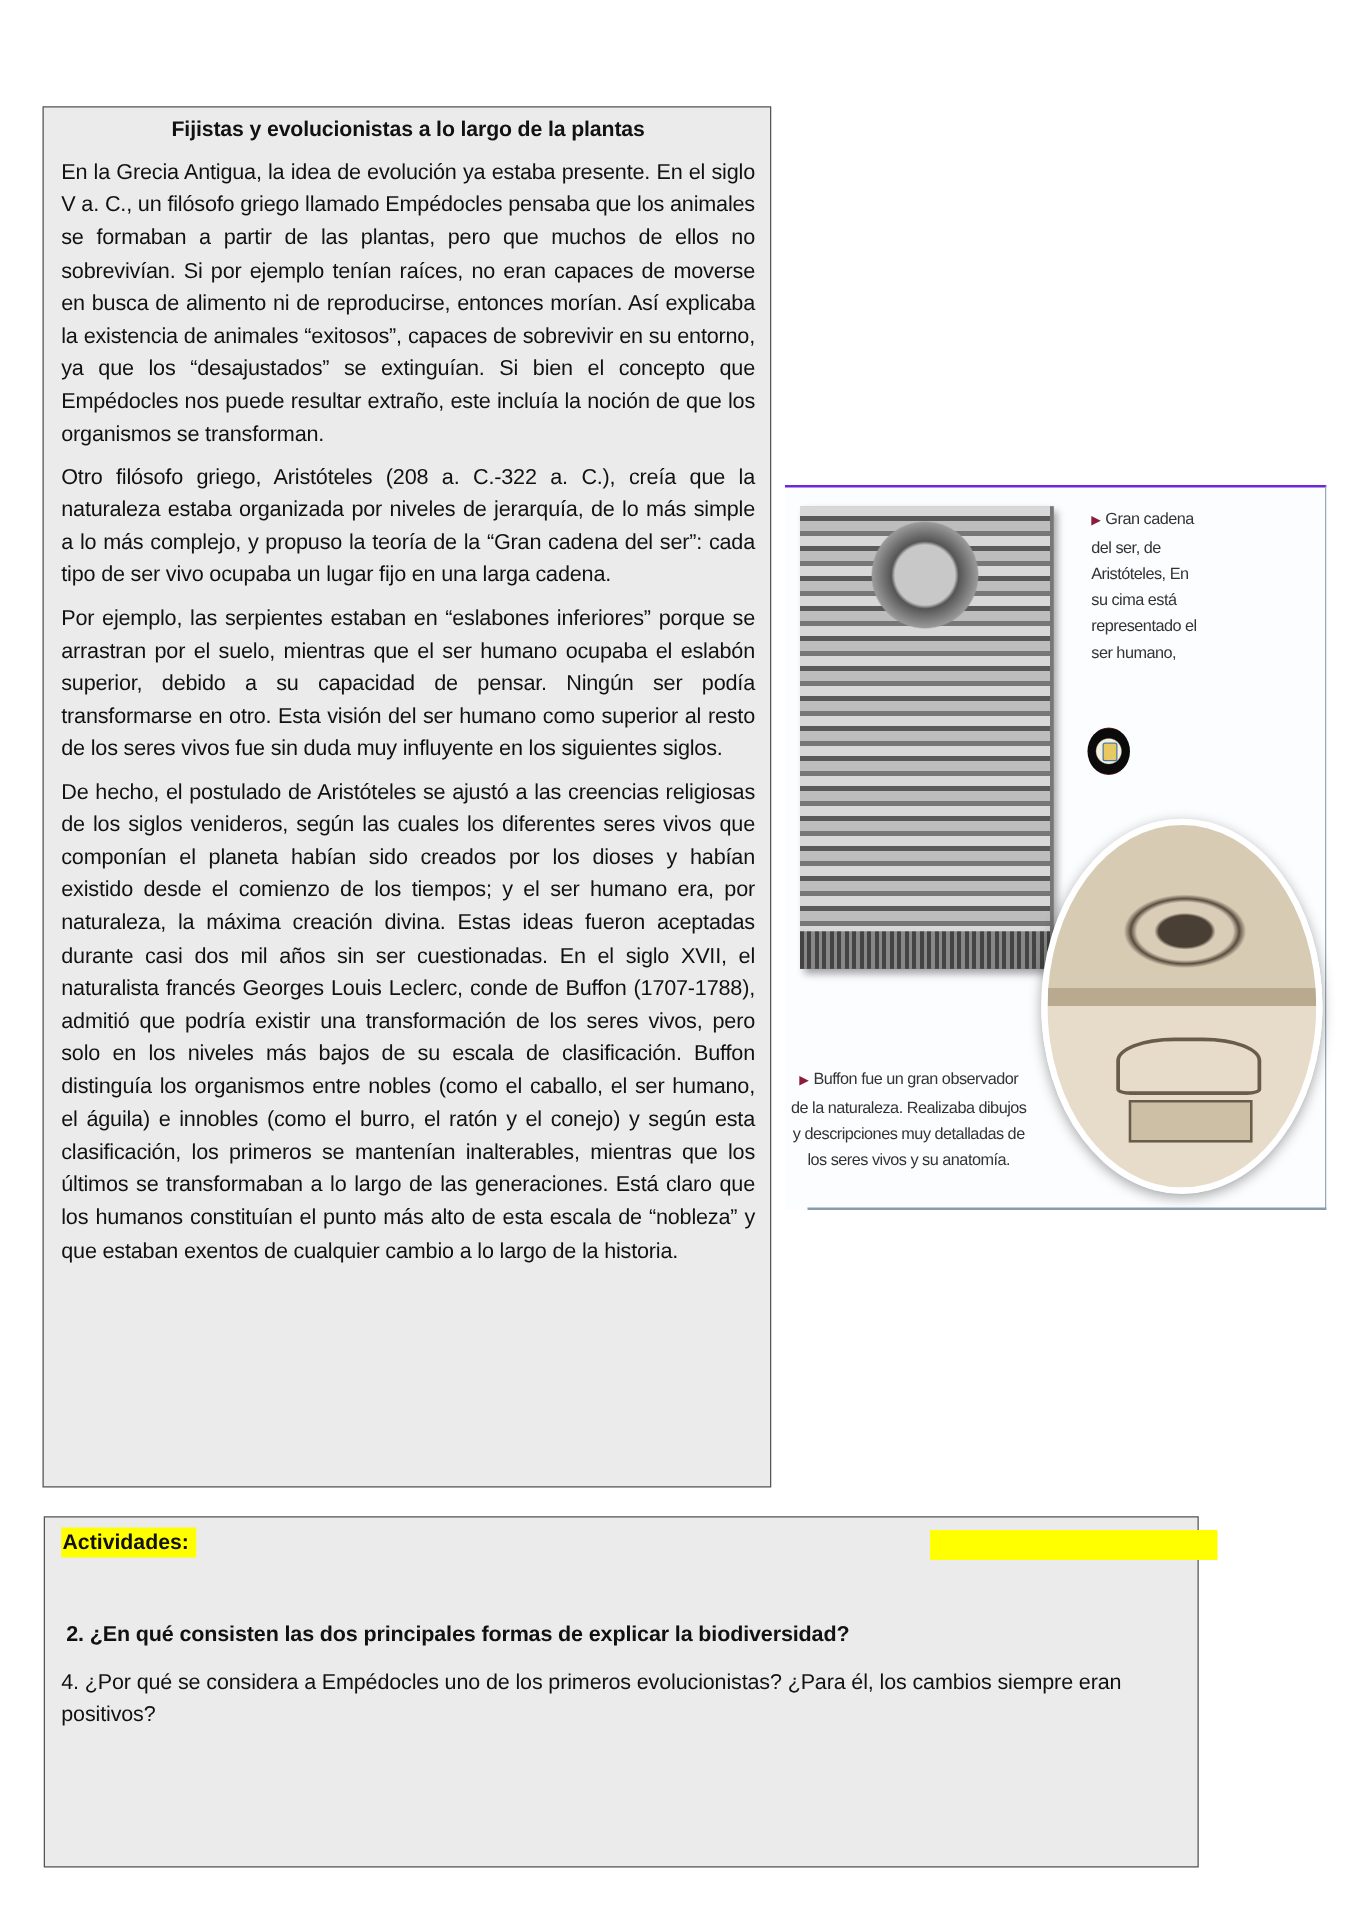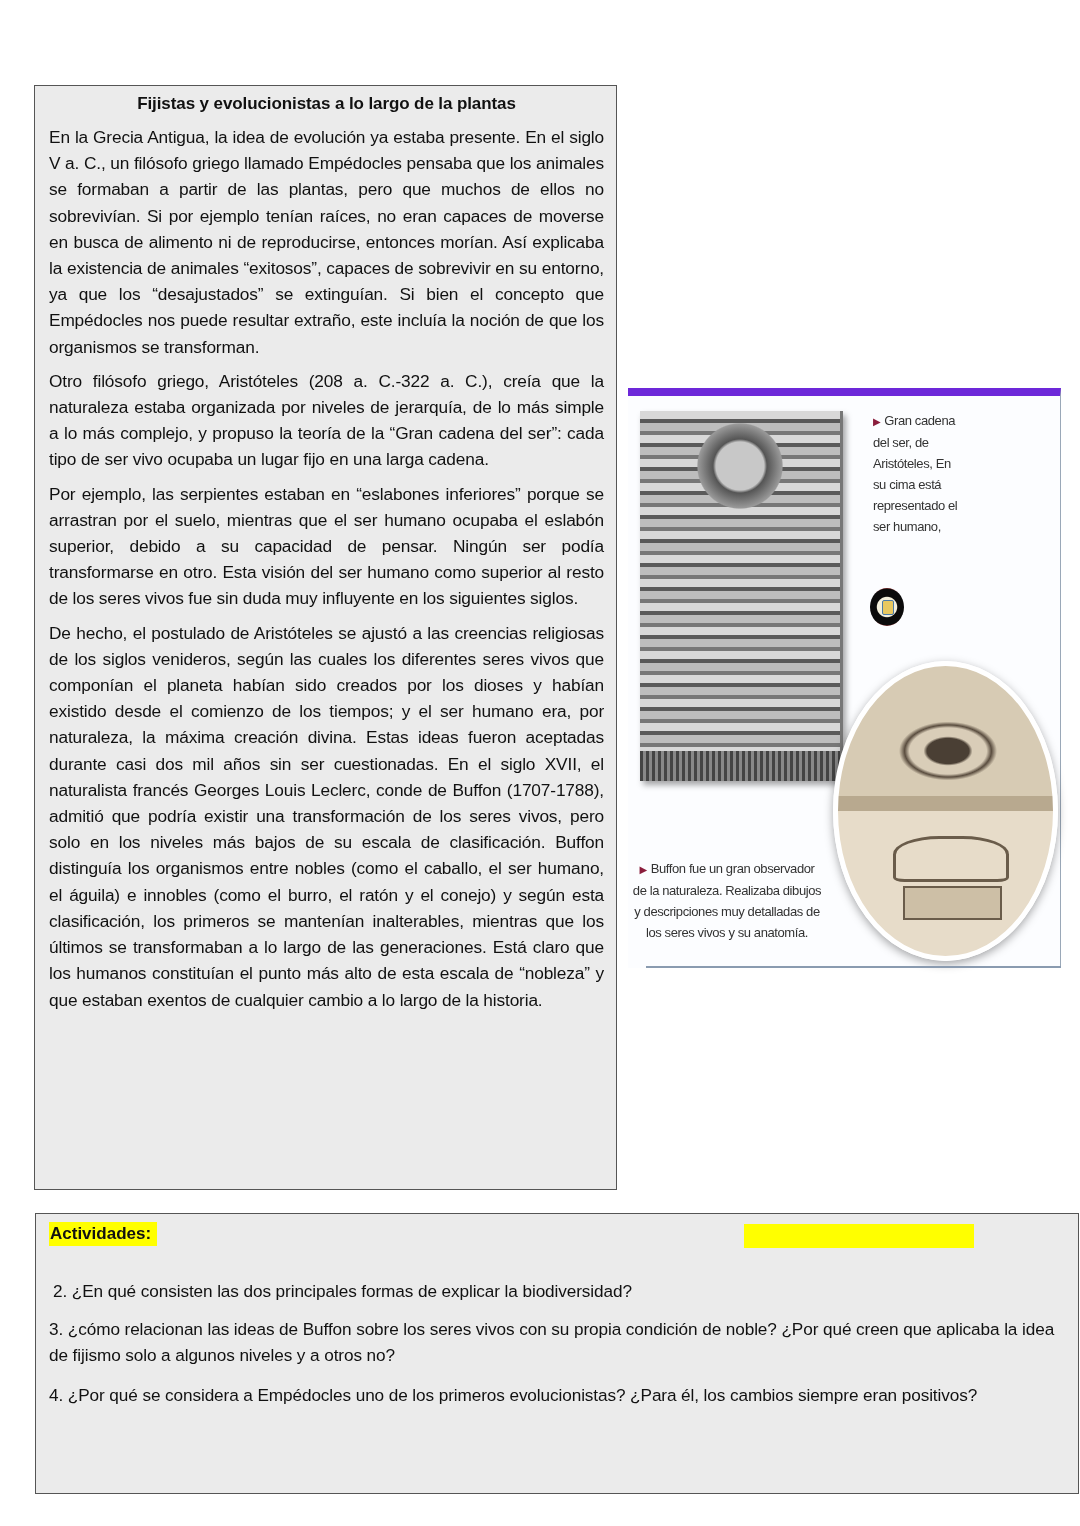--- a/index.html
+++ b/index.html
@@ -17,21 +17,21 @@
     text-align: center; font-weight: bold; font-size: 17px; line-height: 24px;
     margin: 0 0 8px 0; letter-spacing: -0.1px;
   }
   .para {
     font-size: 17.3px; line-height: 26.2px; text-align: justify; margin: 0 0 8px 0;
     letter-spacing: -0.15px;
   }
   .figure-panel {
     position: absolute; left: 628px; top: 388px; width: 433px; height: 580px;
     background: #fcfdff; box-sizing: border-box;
-    border-top: 8px solid #6d28d9; border-right: 1.5px solid #9aa8b8;
+    border-top: 2px solid #6d28d9; border-right: 1.5px solid #9aa8b8;
   }
   .figure-bottom-line {
     position: absolute; left: 646px; top: 966px; width: 415px; height: 2px; background: #8a9bb0;
   }
   .engraving {
     position: absolute; left: 12px; top: 15px; width: 200px; height: 370px;
     background:
       radial-gradient(ellipse 60px 60px at 100px 55px, #c8c8c8 0 40%, #555 45%, #999 70%, transparent 72%),
       repeating-linear-gradient(180deg, #d8d8d8 0 8px, #5a5a5a 8px 12px, #bdbdbd 12px 20px, #777 20px 24px),
       #bbb;
@@ -67,33 +67,33 @@
   }
   .skeleton {
     position: absolute; left: 55px; top: 170px; width: 110px; height: 40px;
     border: 3px solid #6a5c4a; border-radius: 40% 40% 10% 10%;
   }
   .skel-base {
     position: absolute; left: 65px; top: 220px; width: 95px; height: 30px;
     border: 2px solid #6a5c4a; background: #cdbfa6;
   }
   .act-box {
-    position: absolute; left: 35px; top: 1213px; width: 1044px; height: 281px;
+    position: absolute; left: 35px; top: 1213px; width: 924px; height: 281px;
     background: #ebebeb; border: 1.5px solid #555; box-sizing: border-box;
     padding: 8px 14px 0 13px;
   }
   .act-title {
     display: inline-block; background: #ffff00; font-weight: bold; font-size: 17px;
     line-height: 24px; padding: 0 6px 0 1px; margin: 0 0 16px 0;
   }
   .yellow-bar {
     position: absolute; left: 708px; top: 10px; width: 230px; height: 24px; background: #ffff00;
   }
   .q { font-size: 17.2px; line-height: 26px; margin: 0 0 14px 0; letter-spacing: -0.1px; }
-  .q-2 { padding-left: 4px; margin-bottom: 12px; margin-top: 16px; }
+  .q-2 { padding-left: 4px; margin-bottom: 12px; margin-top: 32px; font-weight: bold; }
   .q-3, .q-4 { font-size: 17.2px; }
 </style>
 </head>
 <body>
 
 <div class="main-box">
   <h1 class="main-title">Fijistas y evolucionistas a lo largo de la plantas</h1>
   <p class="para">En la Grecia Antigua, la idea de evolución ya estaba presente. En el siglo V a. C., un filósofo griego llamado Empédocles pensaba que los animales se formaban a partir de las plantas, pero que muchos de ellos no sobrevivían. Si por ejemplo tenían raíces, no eran capaces de moverse en busca de alimento ni de reproducirse, entonces morían. Así explicaba la existencia de animales “exitosos”, capaces de sobrevivir en su entorno, ya que los “desajustados” se extinguían. Si bien el concepto que Empédocles nos puede resultar extraño, este incluía la noción de que los organismos se transforman.</p>
   <p class="para">Otro filósofo griego, Aristóteles (208 a. C.-322 a. C.), creía que la naturaleza estaba organizada por niveles de jerarquía, de lo más simple a lo más complejo, y propuso la teoría de la “Gran cadena del ser”: cada tipo de ser vivo ocupaba un lugar fijo en una larga cadena.</p>
   <p class="para">Por ejemplo, las serpientes estaban en “eslabones inferiores” porque se arrastran por el suelo, mientras que el ser humano ocupaba el eslabón superior, debido a su capacidad de pensar. Ningún ser podía transformarse en otro. Esta visión del ser humano como superior al resto de los seres vivos fue sin duda muy influyente en los siguientes siglos.</p>
@@ -113,15 +113,14 @@
   <div class="cap cap-2">
     <span class="arrow">▶</span><span>Buffon fue un gran observador de la naturaleza. Realizaba dibujos y descripciones muy detalladas de los seres vivos y su anatomía.</span>
   </div>
 </div>
 <div class="figure-bottom-line"></div>
 
 <div class="act-box">
   <div class="act-title">Actividades:</div>
   <div class="yellow-bar"></div>
   <p class="q q-2">2. ¿En qué consisten las dos principales formas de explicar la biodiversidad?</p>
-  <p class="q q-3">3. ¿cómo relacionan las ideas de Buffon sobre los seres vivos con su propia condición de noble? ¿Por qué creen que aplicaba la idea de fijismo solo a algunos niveles y a otros no?</p>
   <p class="q q-4">4. ¿Por qué se considera a Empédocles uno de los primeros evolucionistas? ¿Para él, los cambios siempre eran positivos?</p>
 </div>
 
 </body></html>

